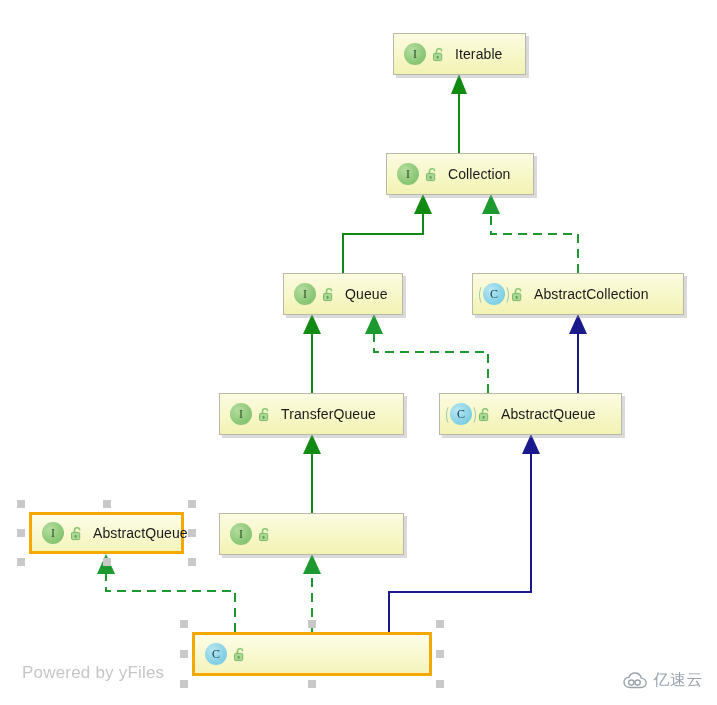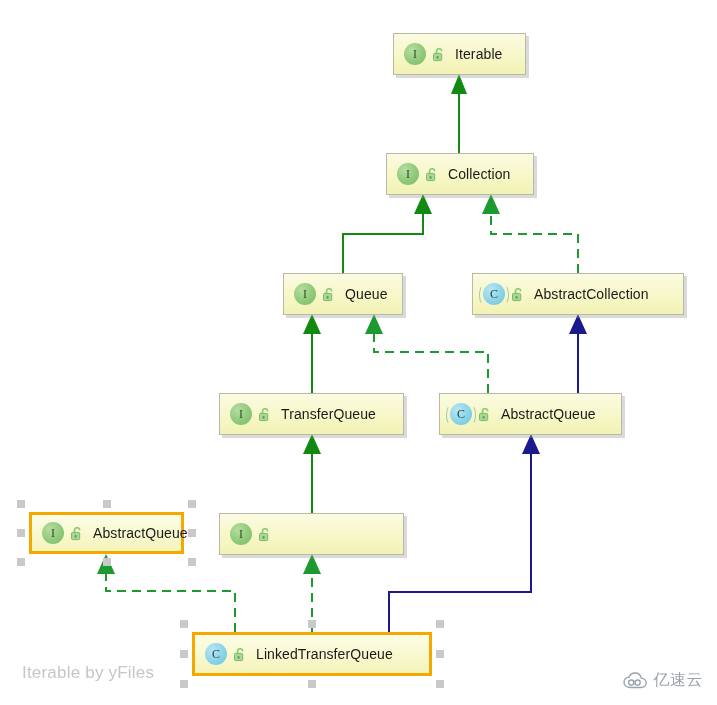--- a/index.html
+++ b/index.html
@@ -277,25 +277,24 @@
         <span class="badge">
           <span class="badge-c">
             <span class="badge-c-inner">C</span>
           </span>
         </span>
         <svg class="lock" viewBox="0 0 14 15">
           <path d="M4.5 6.5 V4.2 A2.6 2.6 0 0 1 9.6 3.6" fill="none" stroke="#8cc877" stroke-width="1.7" stroke-linecap="round"></path>
           <rect x="1.5" y="6.4" width="8.2" height="7.2" rx="1.1" fill="#a9d894" stroke="#7cb968" stroke-width="1"></rect>
           <rect x="4.6" y="9.1" width="2" height="2.6" rx="0.9" fill="#5e9a50"></rect>
         </svg>
-        <span class="node-label">LinkedTransferQueue</span>
       </div>
     </div>
 
-  <div id="watermark-yfiles">Iterable by yFiles</div>
+  <div id="watermark-yfiles">Powered by yFiles</div>
 
   <div id="watermark-cloud">
     <svg width="26" height="18" viewBox="0 0 26 18">
       <path d="M7.5 15.5 C3.6 15.5 1 13.2 1 10.3 C1 7.6 3.2 5.4 6 5.3 C6.8 2.8 9.2 1 12 1 C15.1 1 17.7 3.2 18.3 6.1 C21.1 6.3 23.2 8.5 23.2 11 C23.2 13.6 20.9 15.5 18 15.5 Z" fill="none" stroke="#9aa3ad" stroke-width="1.4"></path>
       <circle cx="8.3" cy="10.6" r="2.6" fill="none" stroke="#9aa3ad" stroke-width="1.4"></circle>
       <circle cx="14.6" cy="10.6" r="2.6" fill="none" stroke="#9aa3ad" stroke-width="1.4"></circle>
     </svg>
     <span class="cloud-text">亿速云</span>
   </div>
 

